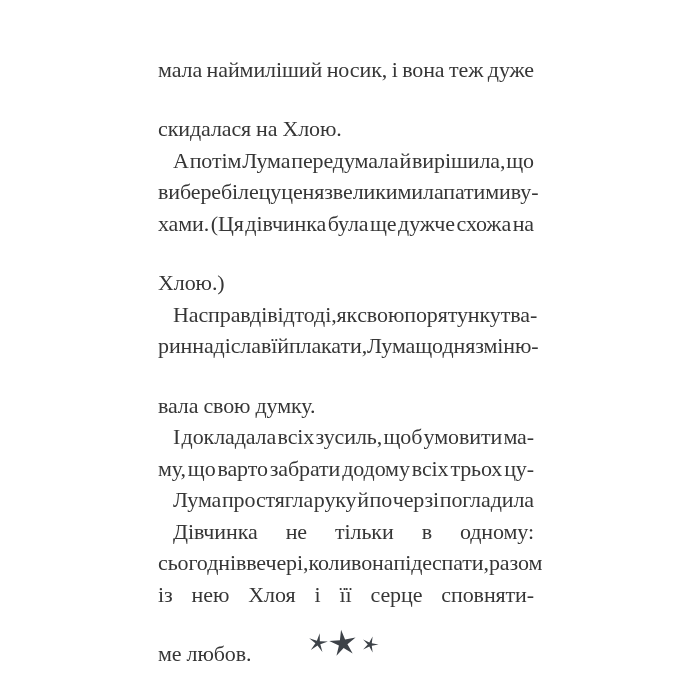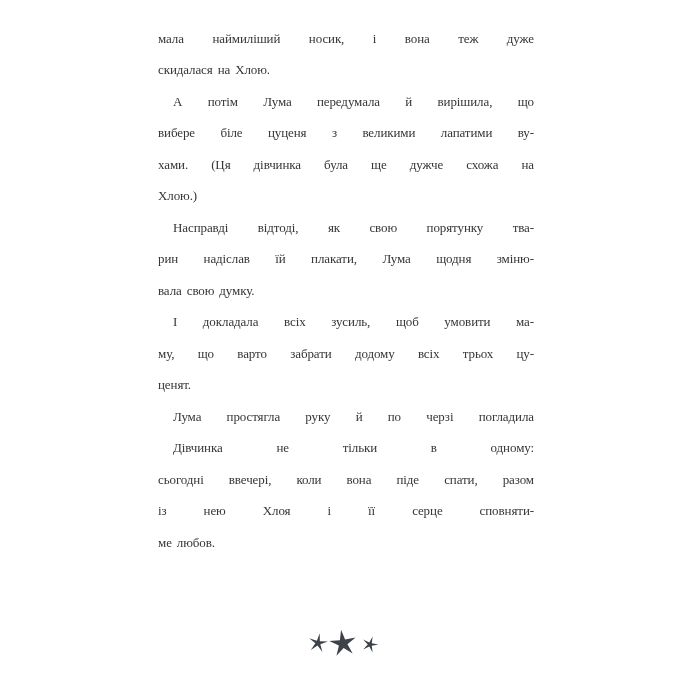--- a/index.html
+++ b/index.html
@@ -10,35 +10,35 @@
     width: 700px;
     height: 700px;
     position: relative;
     background: #ffffff;
     font-family: "Liberation Serif", serif;
     overflow: hidden;
   }
   .text-block {
     position: absolute;
     left: 158px;
-    top: 23px;
+    top: 54px;
     width: 376px;
-    font-size: 13px;
+    font-size: 22px;
     letter-spacing: -0.1px;
   }
   .paragraph { margin: 0; }
   .line {
     display: flex;
     height: 31.5px;
     align-items: center;
     box-sizing: border-box;
   }
   .line span { white-space: pre; }
   .just { justify-content: space-between; }
-  .last { justify-content: flex-start; gap: 5px; }
+  .last { justify-content: flex-start; gap: 5px; margin-top: 28px; }
   .indent { padding-left: 15px; }
   .it { }
   .stars-ornament {
     position: absolute;
     left: 304px;
     top: 625px;
     width: 80px;
     height: 40px;
   }
 </style>
@@ -132,23 +132,20 @@
       <div class="line just">
         <span>му,</span>
         <span>що</span>
         <span>варто</span>
         <span>забрати</span>
         <span>додому</span>
         <span>всіх</span>
         <span class="it">трьох</span>
         <span>цу-</span>
       </div>
-      <div class="line last">
-        <span>ценят.</span>
-      </div>
     </div>
     <div class="paragraph">
       <div class="line just indent">
         <span>Лума</span>
         <span>простягла</span>
         <span>руку</span>
         <span>й</span>
         <span>по</span>
         <span>черзі</span>
         <span>погладила</span>

